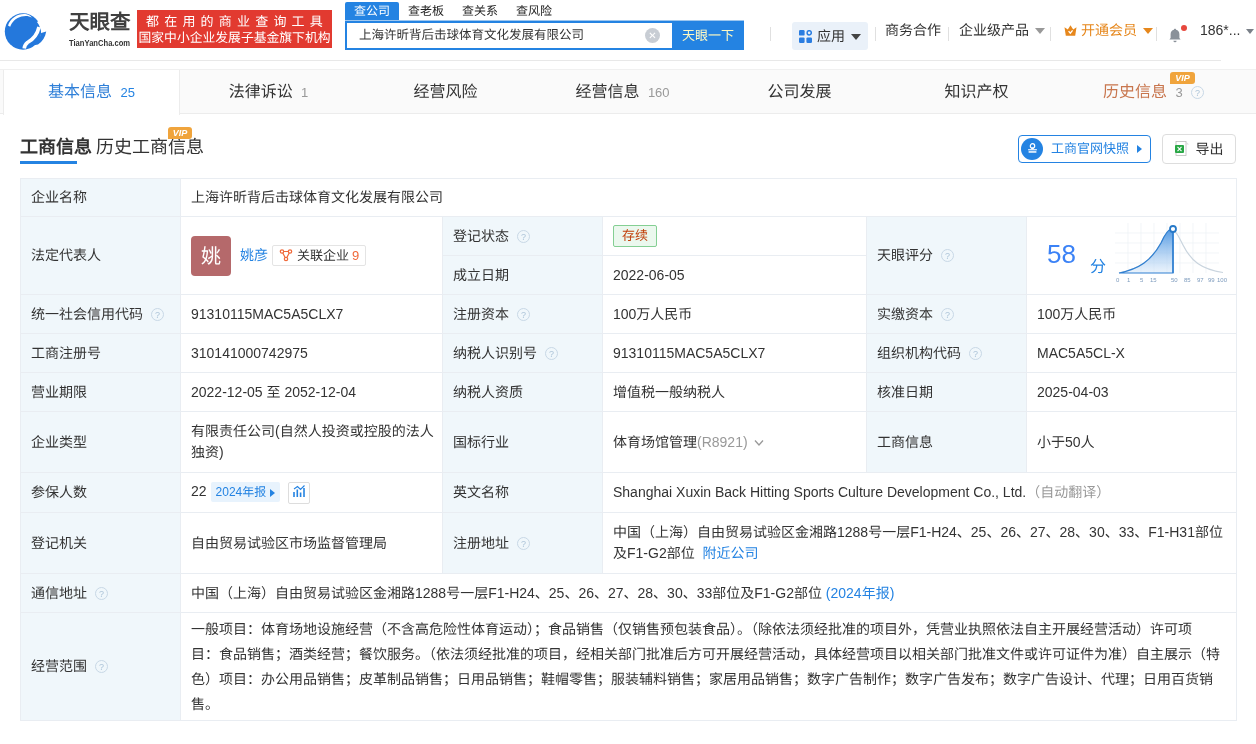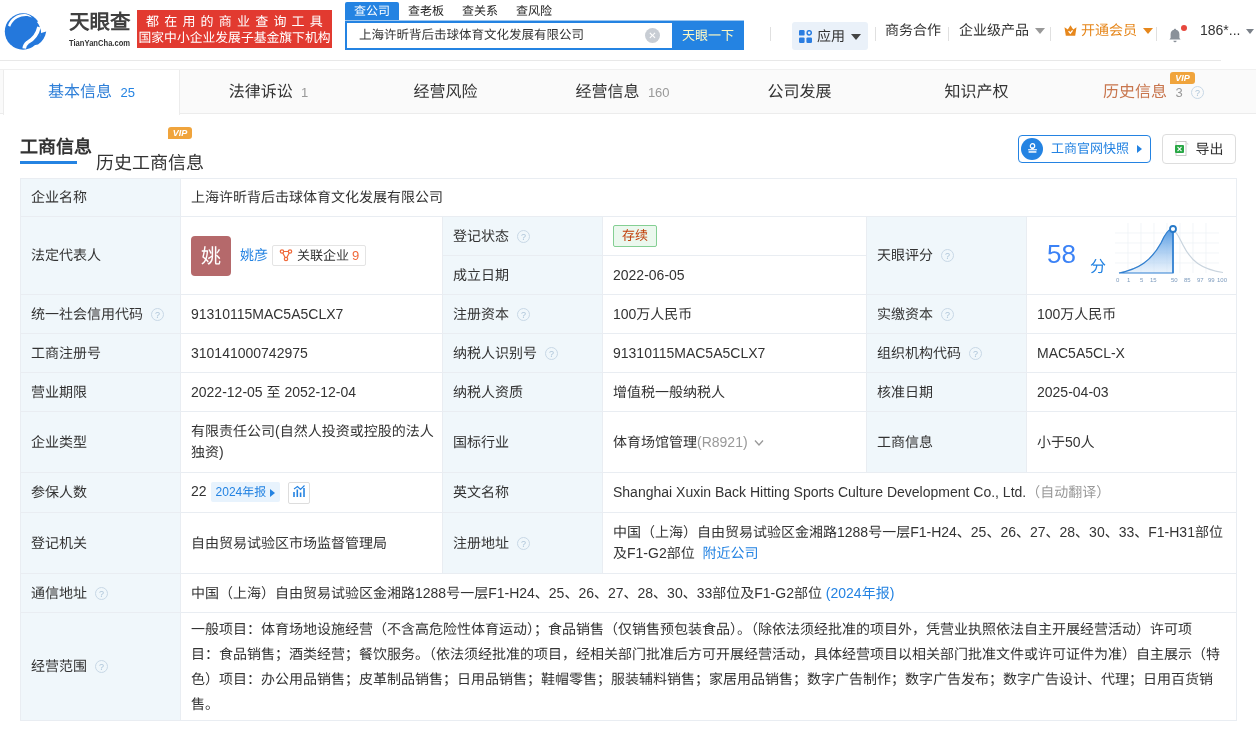--- a/index.html
+++ b/index.html
@@ -38,21 +38,21 @@
 .ntab small { font-size:13px; color:#999; margin-left:4px; }
 .ntab.on { background:#fff; border-left:1px solid #ececec; border-right:1px solid #ececec; color:#2e7fd8; font-weight:500;}
 .ntab.on small { color:#2483e2; font-weight:normal;}
 .ntab.hist { color:#c8764e; }
 .ntab.hist small { color:#999; }
 
 #subbar { position:absolute; left:0; top:115px; width:1256px; height:63px; background:#fff; }
 .stab2 { position:absolute; top:17px; font-size:18px; color:#333; }
 #st-a { left:20px; font-weight:bold; }
 #st-underline { position:absolute; left:20px; top:46px; width:57px; height:3px; background:#2483e2; }
-#st-b { left:96px;margin-top:16px; }
+#st-b { left:96px; }
 .vipbadge { position:absolute; background:#f0a43c; color:#fff; font-size:9px; font-weight:bold; font-style:italic; border-radius:3px 3px 3px 0; text-align:center; }
 #vip1 { left:168px; top:12px; width:24px; height:12px; line-height:12px; }
 
 #btn-snap { position:absolute; left:1018px; top:20px; width:133px; height:28px; border:1px solid #2483e2; border-radius:4px; color:#2483e2; font-size:13px; line-height:26px; }
 #btn-snap .cir { position:absolute; left:2px; top:2px; width:22px; height:22px; background:#2483e2; border-radius:50%; text-align:center;}
 #btn-snap .txt { position:absolute; left:32px; }
 #btn-snap .tri { position:absolute; right:8px; top:9px; width:0; height:0; border-top:4px solid transparent; border-bottom:4px solid transparent; border-left:5px solid #2483e2; }
 #btn-exp { position:absolute; left:1162px; top:19px; width:74px; height:30px; border:1px solid #ddd; border-radius:4px; font-size:14px; color:#333; line-height:28px; text-align:center; }
 
 #tbl { position:absolute; left:20px; top:178px; width:1216px; border-collapse:collapse; table-layout:fixed; font-size:14px; color:#333; }

